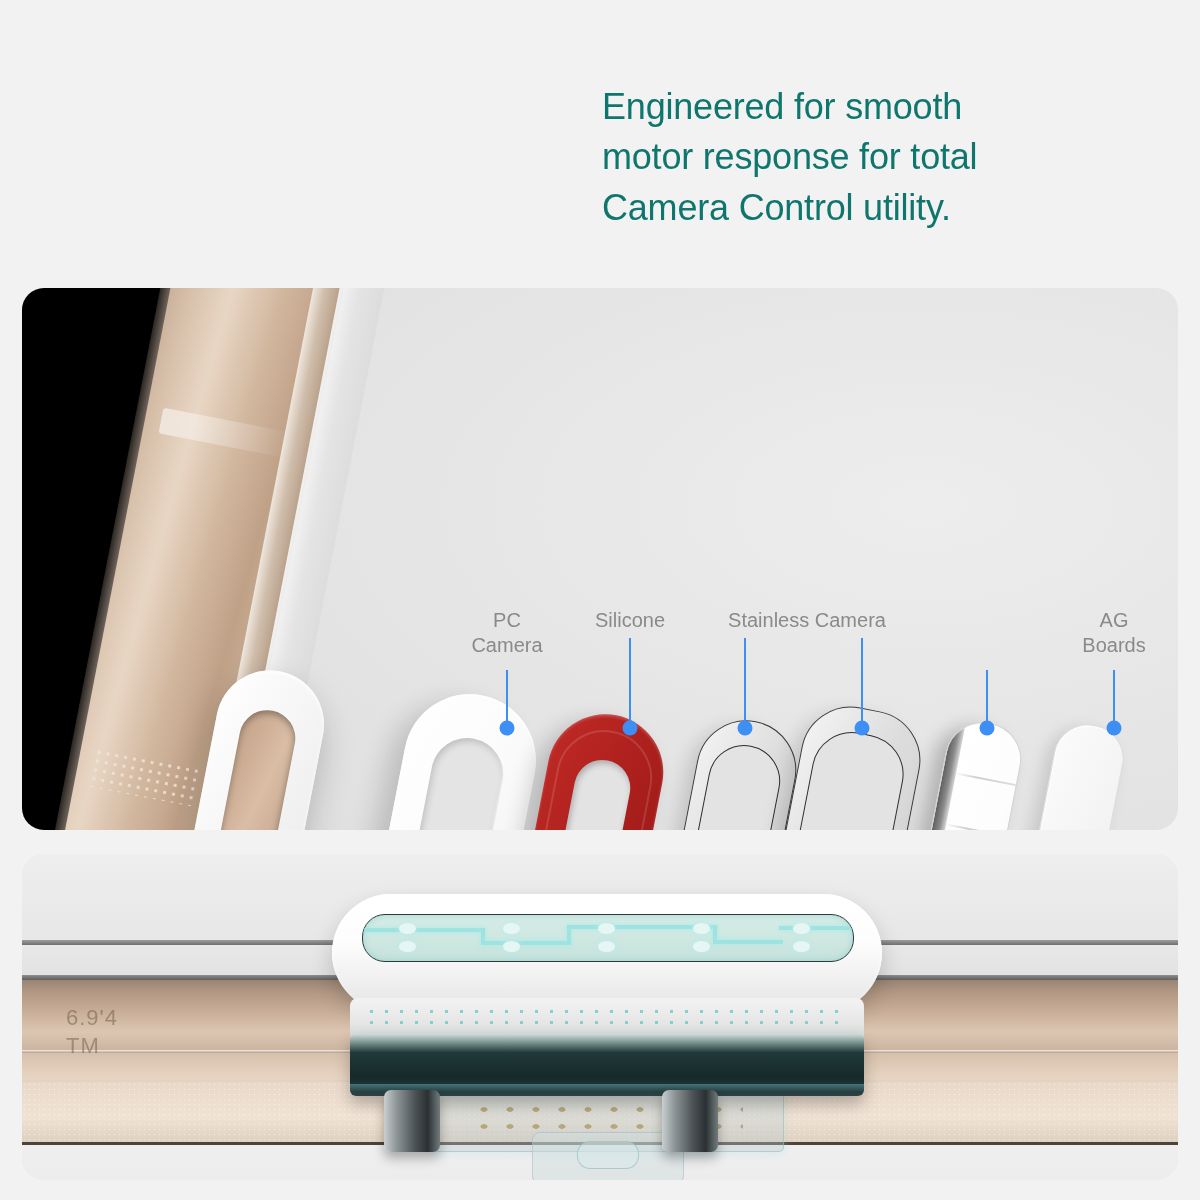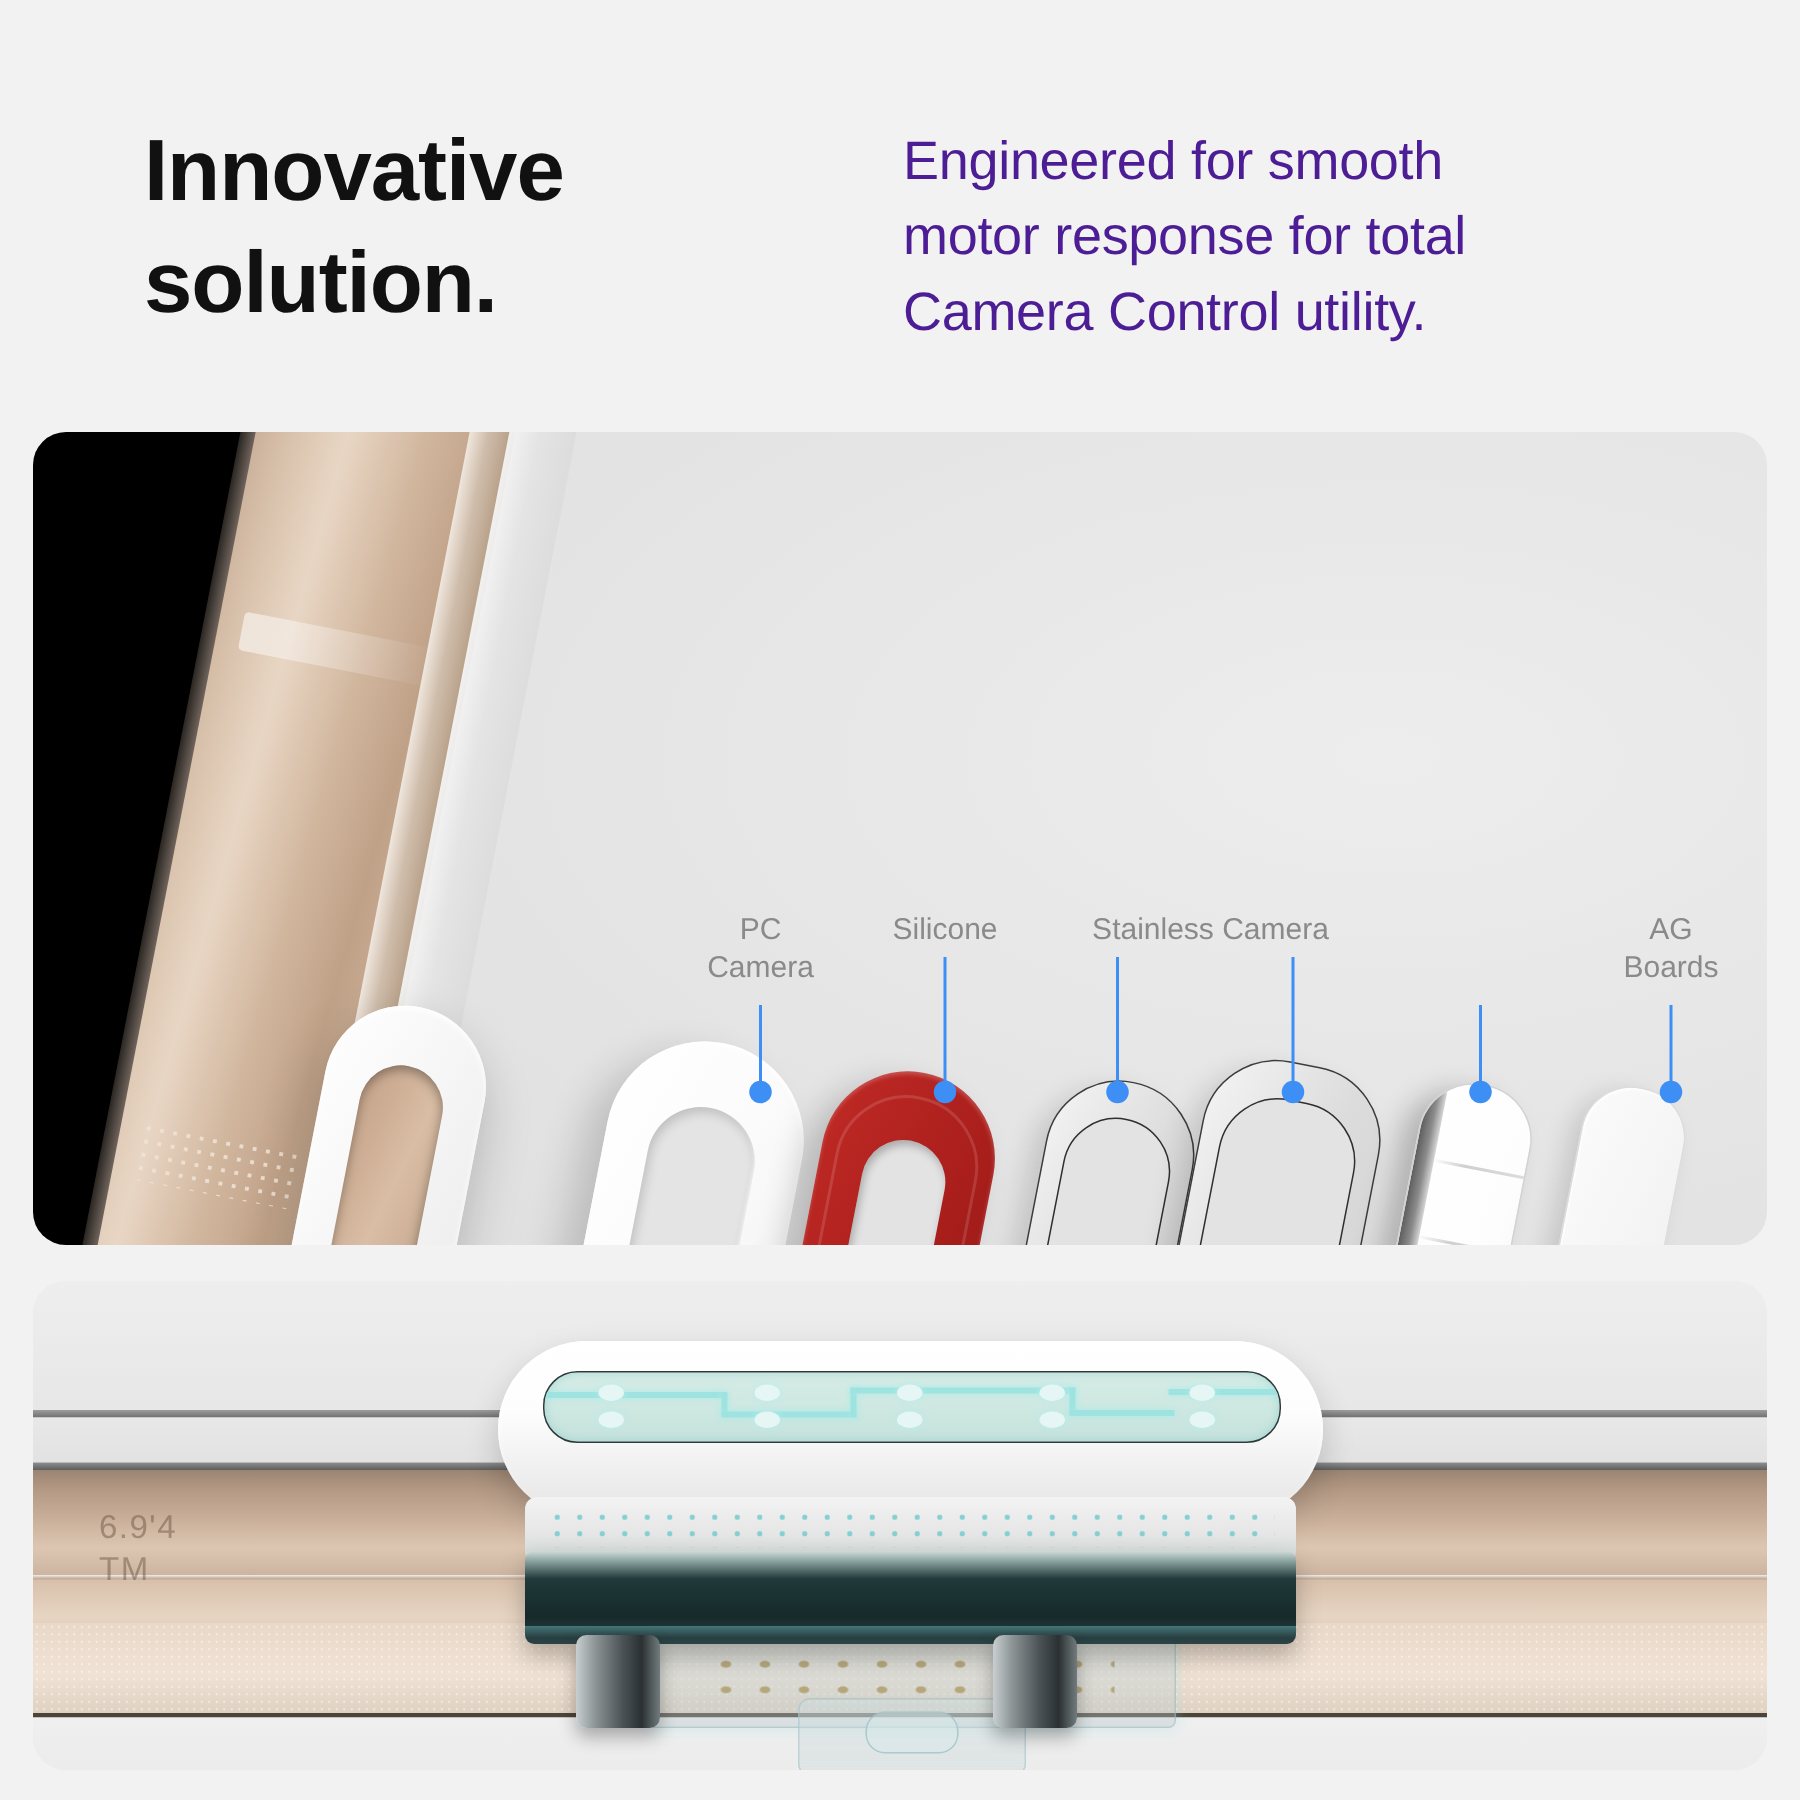--- a/index.html
+++ b/index.html
@@ -13,21 +13,21 @@
   
   .header{position:absolute;left:0;top:0;width:1200px;height:288px;}
   .headline{
     position:absolute;left:96px;top:76px;
     font-size:58px;line-height:1.30;font-weight:700;
     color:#111111;letter-spacing:-0.7px;white-space:pre-line;
   }
   .subhead{
     position:absolute;left:602px;top:82px;width:530px;
     font-size:36px;line-height:1.40;font-weight:400;
-    color:#4c1d95;letter-spacing:-0.2px;white-space:pre-line;
+    color:#0f766e;letter-spacing:-0.2px;white-space:pre-line;
   }
 
   
   .panel-top{
     position:absolute;left:22px;top:288px;width:1156px;height:542px;
     border-radius:22px;overflow:hidden;
     background:
       radial-gradient(120% 130% at 78% 40%, #ededed 0%, #e4e4e4 42%, #dedede 72%, #d9d9d9 100%);
   }
   
@@ -280,22 +280,20 @@
     background:linear-gradient(90deg,#c9cfd0 0%,#8e9698 22%,#4b5356 55%,#2b3133 78%,#717b7d 100%);
     box-shadow:0 6px 12px rgba(0,0,0,.3);
   }
   .pillar.p1{left:52px;}
   .pillar.p2{left:330px;}
 </style>
 </head>
 <body>
 
 <div class="header">
-  <div class="headline">Innovative
-solution.</div>
   <div class="subhead">Engineered for smooth
 motor response for total
 Camera Control utility.</div>
 </div>
 
 <div class="panel-top">
 
   <div class="dark-block"></div>
 
   <div class="phone-slab">

